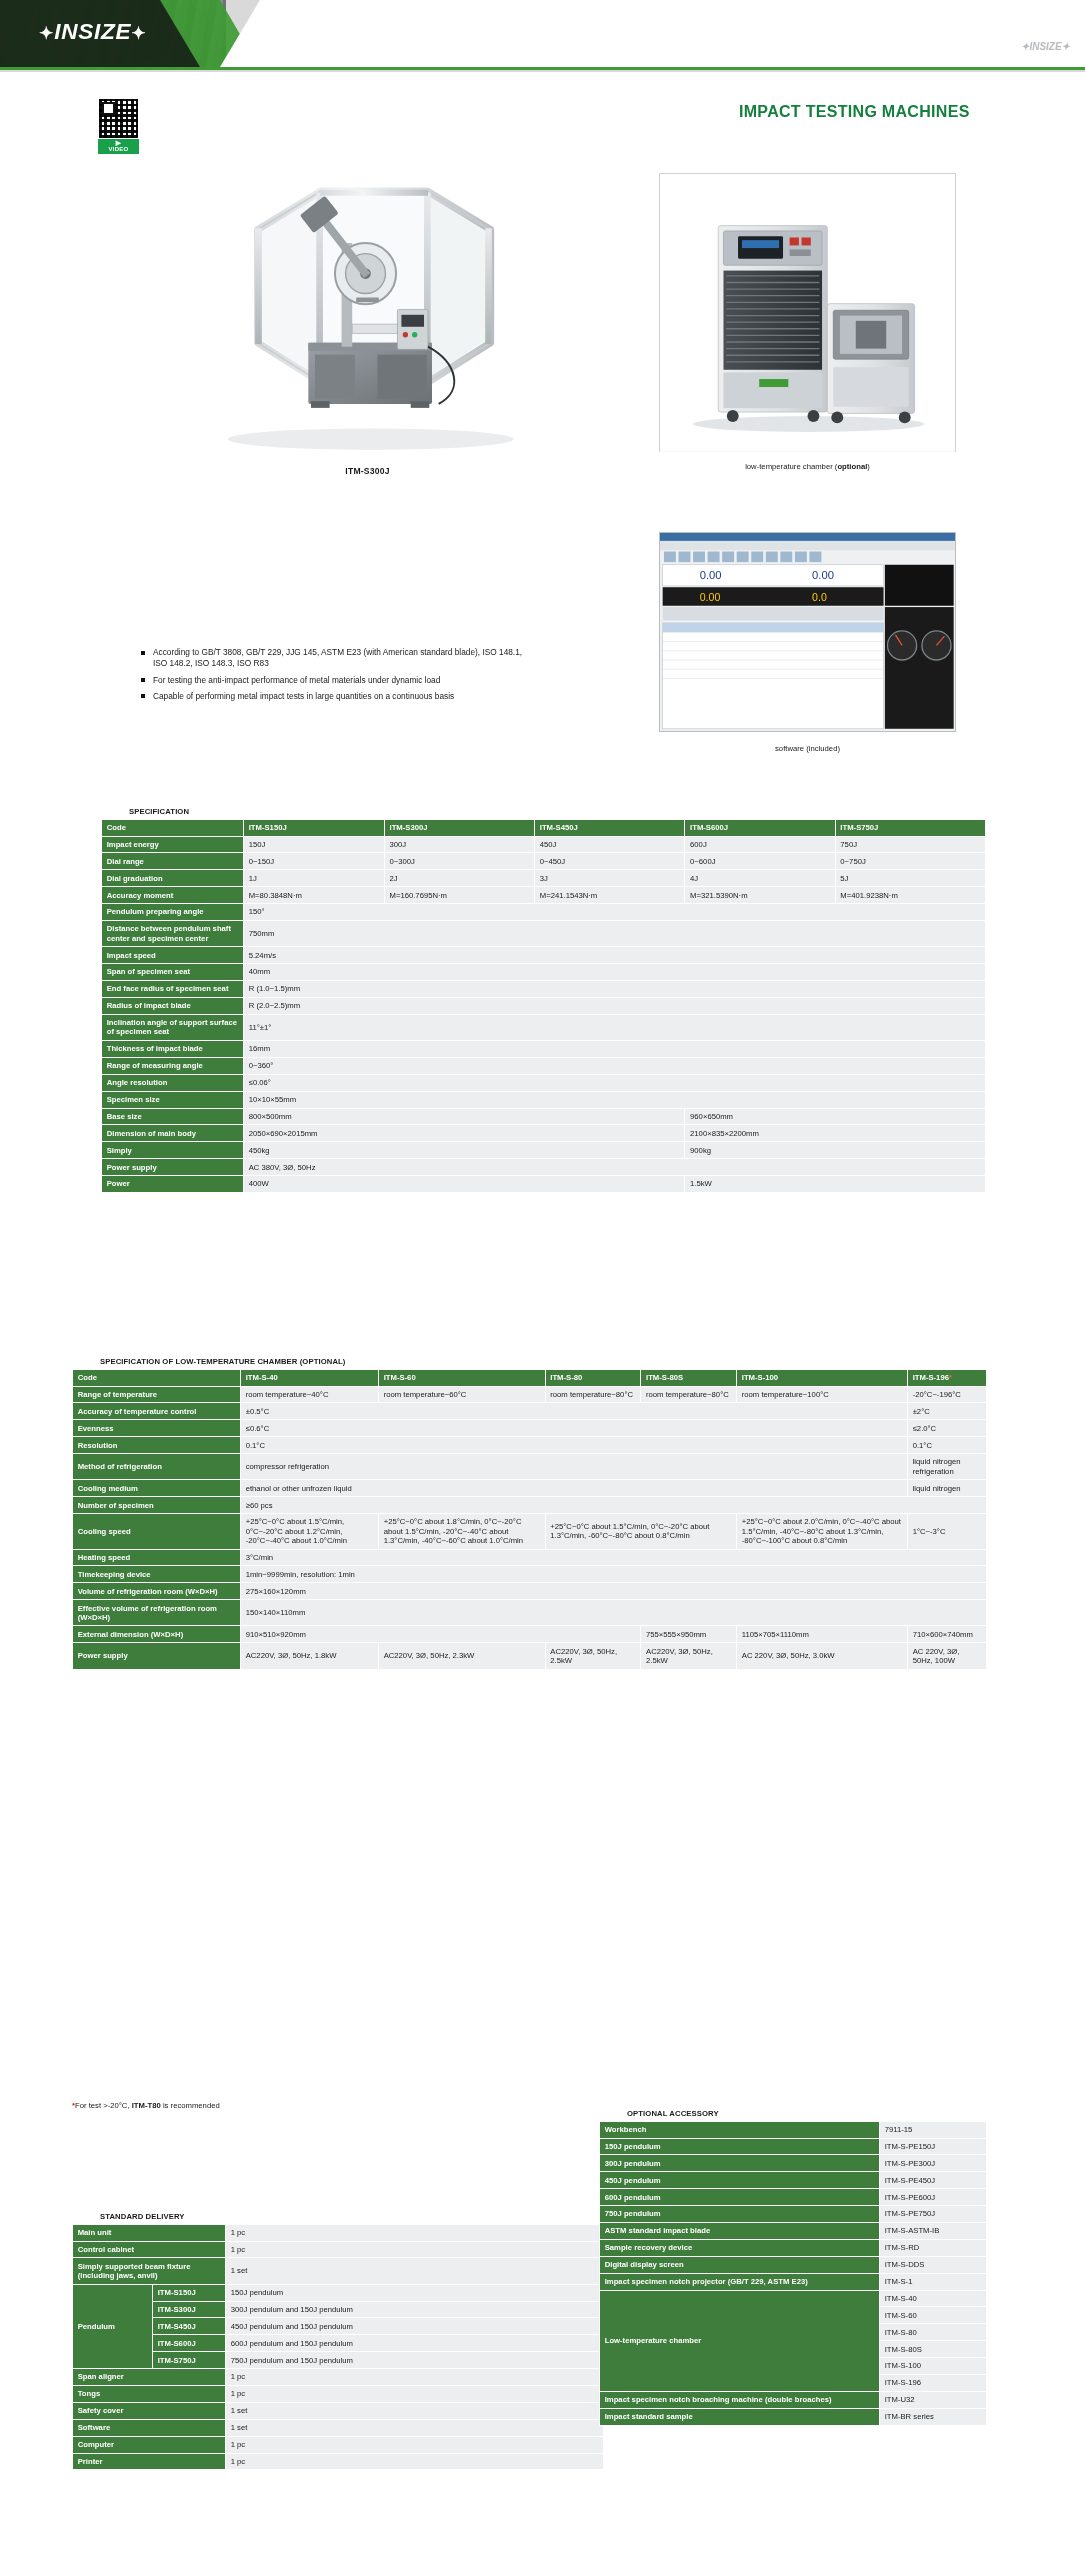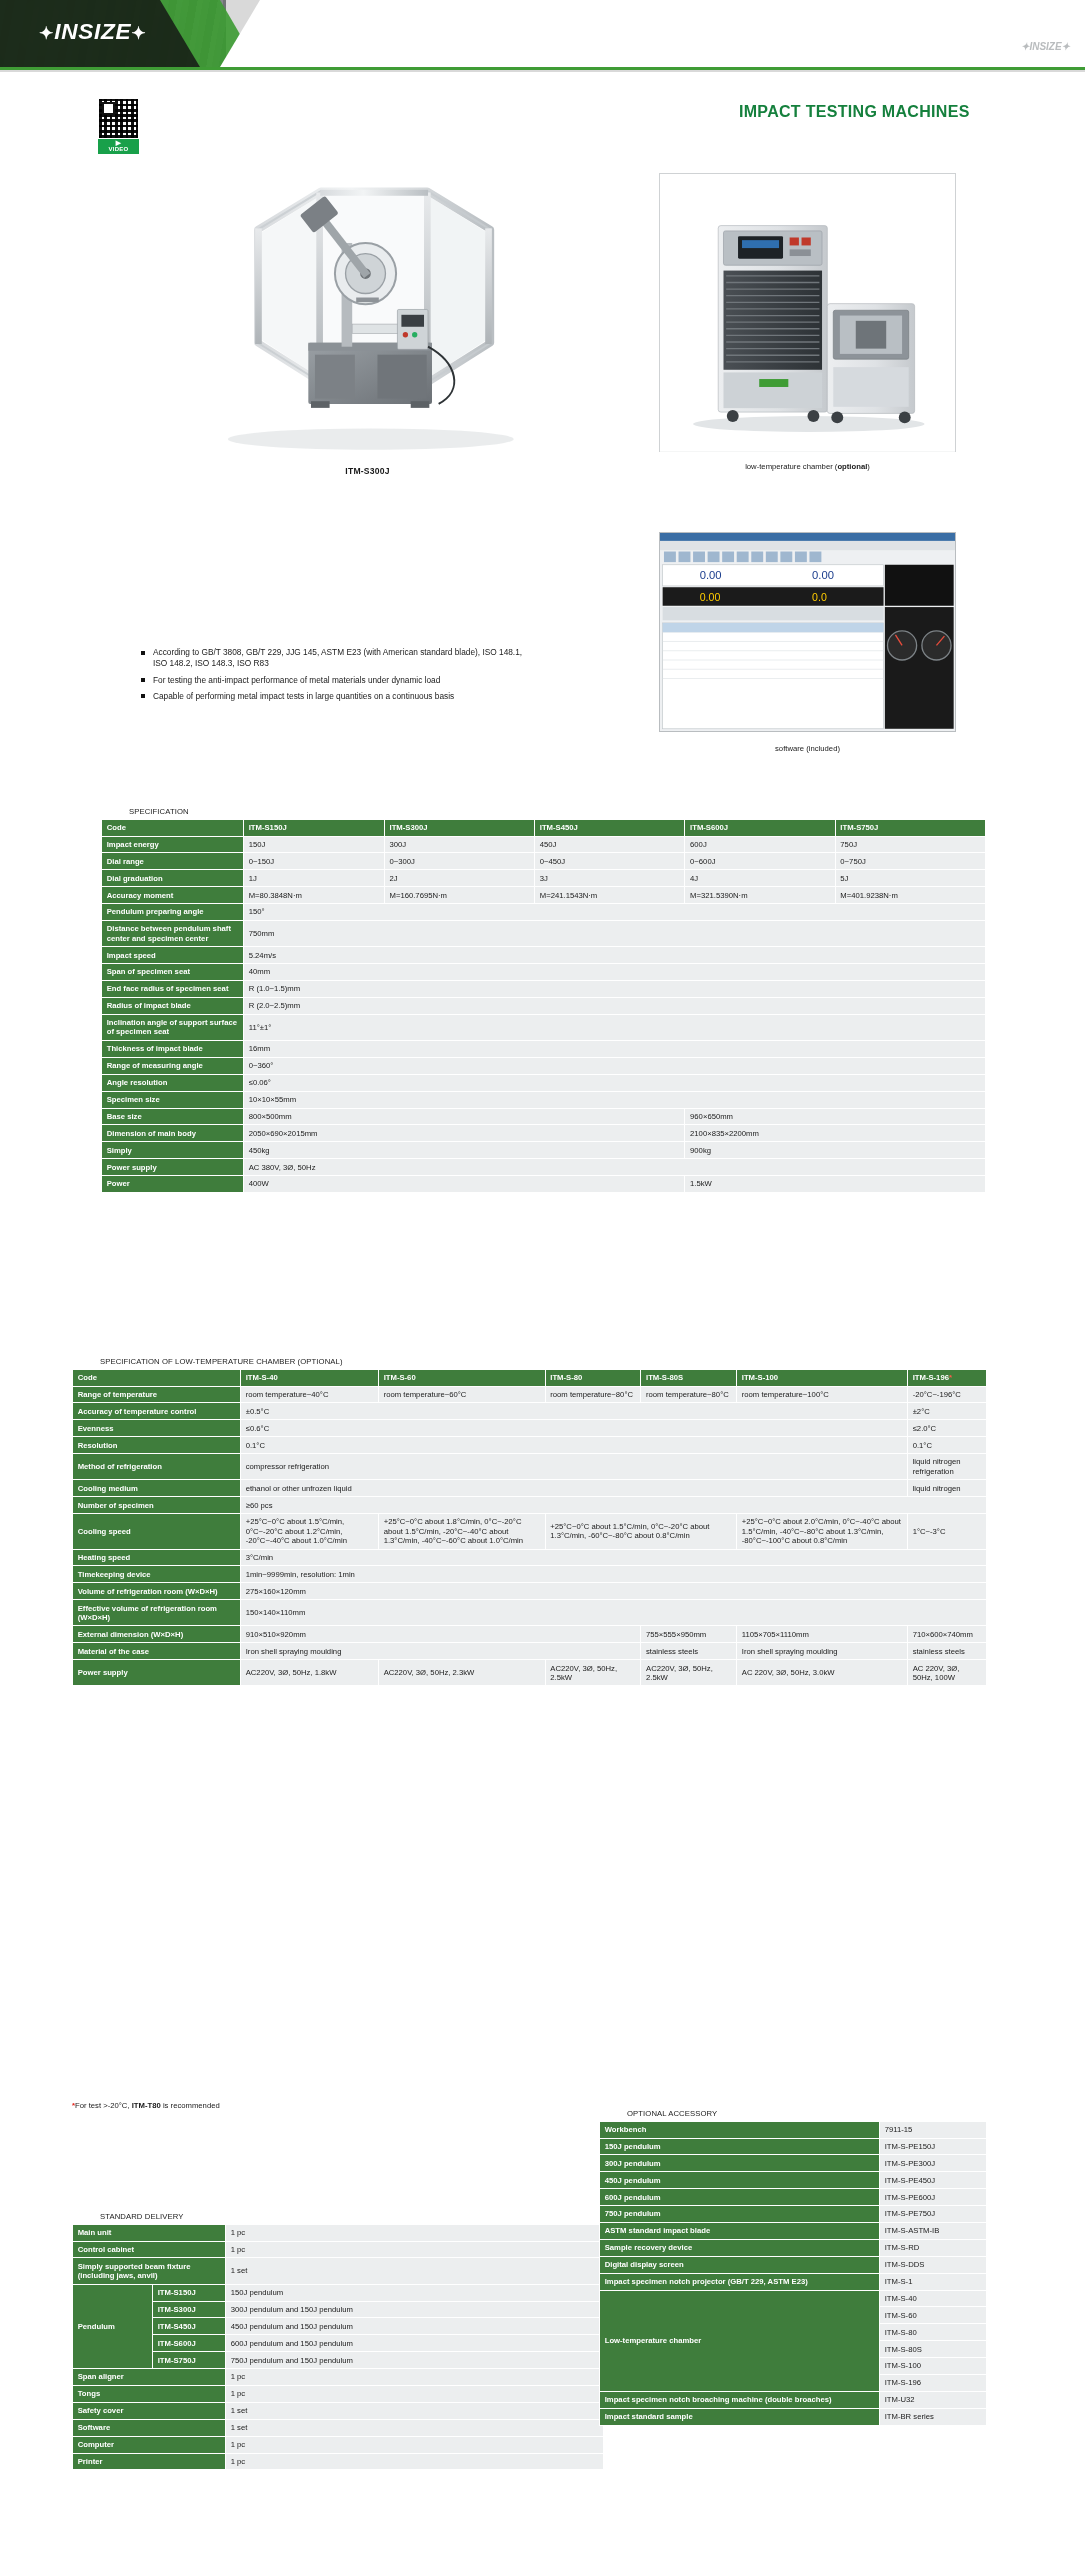--- a/index.html
+++ b/index.html
@@ -126,21 +126,21 @@
     position:absolute; left:101px; top:639px; width:426px;
     font-size:8.3px; line-height:11px;
   }
   .bullets li{ list-style:none; position:relative; margin-bottom:5.3px; padding-left:12px; }
   .bullets li:before{
     content:""; position:absolute; left:0; top:3.3px; width:4px;height:4px;background:#111;
   }
 
   
   .sec-title{
-    font-size:7.7px; font-weight:normal; letter-spacing:0.1px; margin-bottom:2.7px;padding-left:28px;
+    font-size:7.7px; font-weight:bold; letter-spacing:0.1px; margin-bottom:2.7px;padding-left:28px;
   }
 
   
   table{ border-collapse:collapse; width:100%; font-size:7.7px; }
   table td, table th{
     border:0.7px solid #ffffff;
     padding:3.3px 4.7px;
     vertical-align:middle;
     text-align:left;
     line-height:9.3px;
@@ -578,27 +578,20 @@
             <td colspan="6">150×140×110mm</td>
           </tr>
           <tr>
             <td>External dimension (W×D×H)</td>
             <td colspan="3">910×510×920mm</td>
             <td>755×555×950mm</td>
             <td>1105×705×1110mm</td>
             <td>710×600×740mm</td>
           </tr>
           <tr>
-            <td>Material of the case</td>
-            <td colspan="3">Iron shell spraying moulding</td>
-            <td>stainless steels</td>
-            <td>Iron shell spraying moulding</td>
-            <td>stainless steels</td>
-          </tr>
-          <tr>
             <td>Power supply</td>
             <td>AC220V, 3Ø, 50Hz, 1.8kW</td>
             <td>AC220V, 3Ø, 50Hz, 2.3kW</td>
             <td>AC220V, 3Ø, 50Hz, 2.5kW</td>
             <td>AC220V, 3Ø, 50Hz, 2.5kW</td>
             <td>AC 220V, 3Ø, 50Hz, 3.0kW</td>
             <td>AC 220V, 3Ø, 50Hz, 100W</td>
           </tr>
         </tbody>
     </table>

